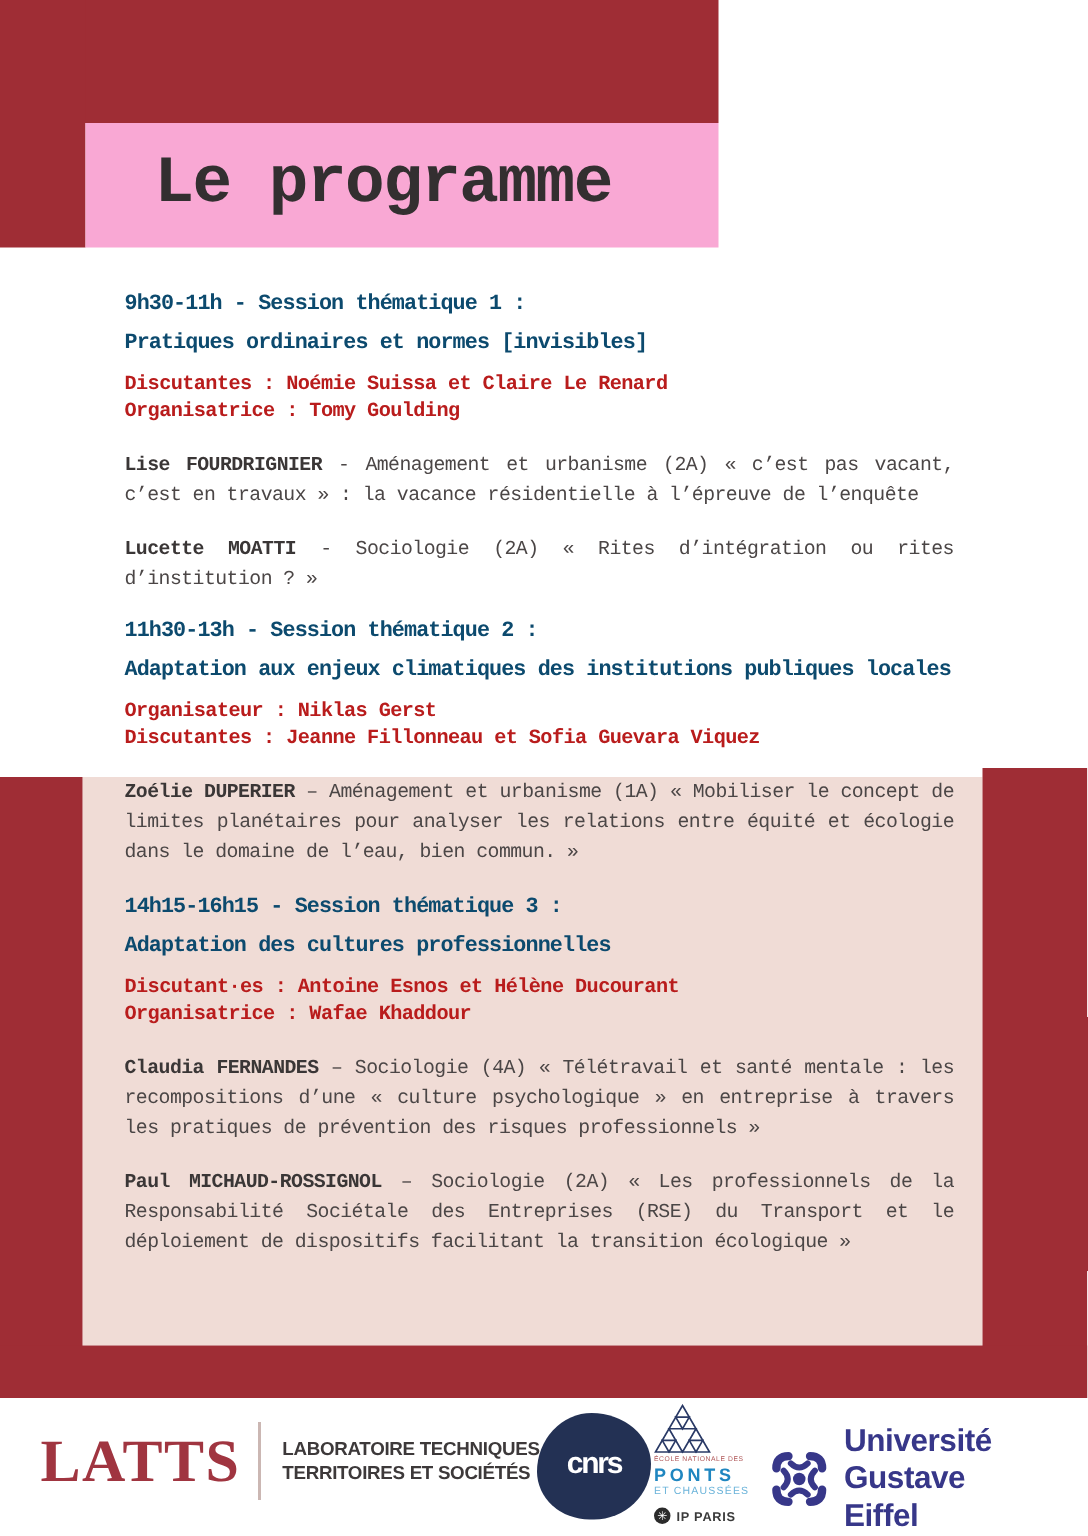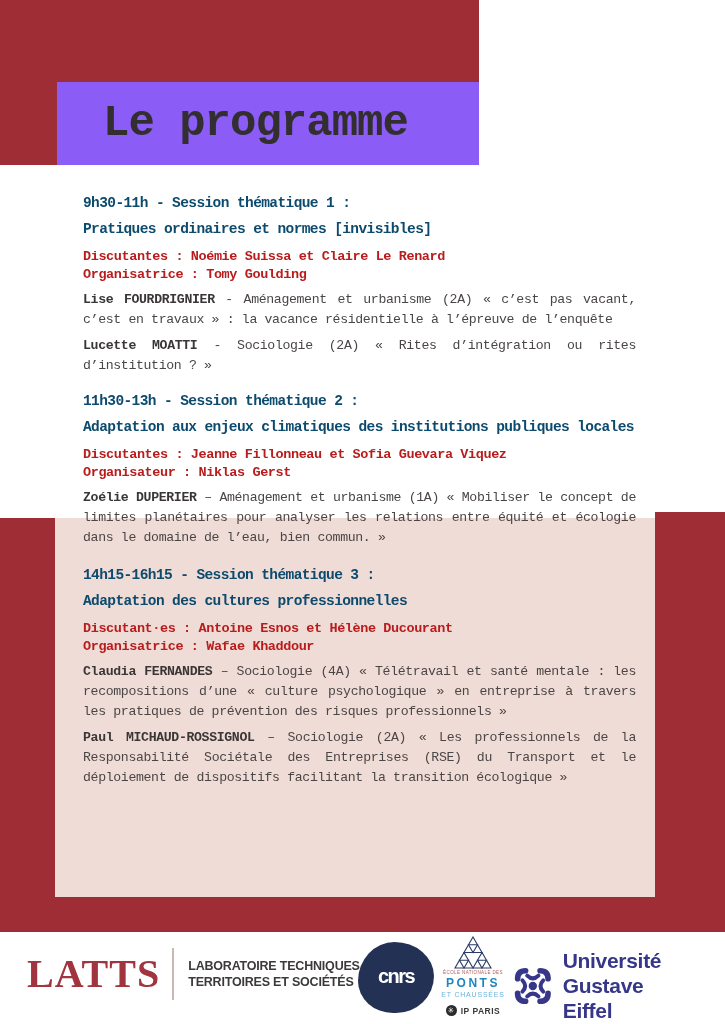--- a/index.html
+++ b/index.html
@@ -2,55 +2,55 @@
 <html><head>
 <meta charset="utf-8">
 <style>
   html,body{margin:0;padding:0;background:#ffffff;}
   #poster{position:relative;width:725px;height:1024px;background:#ffffff;overflow:hidden;
           font-family:"Liberation Mono","DejaVu Sans Mono",monospace;}
 
   
   .hdr-red{position:absolute;left:0;top:0;width:479px;height:82px;background:#9f2d35;}
   .hdr-red-col{position:absolute;left:0;top:0;width:57px;height:165px;background:#9f2d35;}
-  .title-band{position:absolute;left:57px;top:82px;width:422px;height:83px;background:#8b5cf6;}
+  .title-band{position:absolute;left:57px;top:82px;width:422px;height:83px;background:#f9a8d4;}
   .title-band .t{position:absolute;left:46px;top:0;line-height:83px;font-size:44px;font-weight:bold;
                  color:#332f30;letter-spacing:-1px;white-space:nowrap;}
 
   
   .pink-panel{position:absolute;left:55px;top:518px;width:600px;height:379px;background:#f0dcd6;}
   .strip-left{position:absolute;left:0;top:518px;width:55px;height:414px;background:#9f2d35;}
   .strip-right{position:absolute;left:655px;top:512px;width:70px;height:420px;background:#9f2d35;}
   .band-bottom{position:absolute;left:0;top:897px;width:725px;height:35px;background:#9f2d35;}
 
   
   .content{position:absolute;left:83px;top:190px;width:553px;z-index:2;}
   .session{margin:0;}
   .session + .session.s2{margin-top:12px;}
   .session + .session.s3{margin-top:14px;}
   .s-time,.s-title{color:#0c4a6e;font-weight:bold;font-size:14.5px;line-height:26px;letter-spacing:-0.6px;}
   .people{margin-top:6px;}
   .people div{color:#b91c1c;font-weight:bold;font-size:13.5px;line-height:18px;letter-spacing:-0.4px;}
-  .talk{margin-top:6px;font-size:13.2px;line-height:20px;letter-spacing:-0.35px;
+  .talk{margin-top:16px;font-size:13.2px;line-height:20px;letter-spacing:-0.35px;
         text-align:justify;color:#4b4646;}
   .talk .speaker{font-weight:bold;color:#3a3636;}
 
   
   .footer{position:absolute;left:0;top:932px;width:655px;height:92px;background:#ffffff;z-index:3;}
   .latts-group{position:absolute;left:27px;top:14px;display:flex;align-items:center;}
   .latts-acro{font-family:"Liberation Serif","DejaVu Serif",serif;font-weight:bold;font-size:40px;
               color:#a03540;letter-spacing:1px;line-height:56px;}
   .latts-div{width:2px;height:52px;background:#cbb7b3;margin:0 14px 0 12px;}
   .latts-name{font-family:"Liberation Sans","DejaVu Sans",sans-serif;font-weight:bold;font-size:12.5px;
               line-height:16px;color:#3d393a;letter-spacing:-0.2px;}
   .cnrs{position:absolute;left:358px;top:10px;width:76px;height:71px;background:#233154;
         border-radius:48% 52% 50% 46% / 55% 48% 52% 45%;display:flex;align-items:center;justify-content:center;}
   .cnrs span{font-family:"Liberation Sans","DejaVu Sans",sans-serif;font-weight:bold;font-size:20px;
              color:#ffffff;letter-spacing:-1.5px;padding-bottom:2px;}
-  .ponts{position:absolute;left:436px;top:4px;width:74px;display:flex;flex-direction:column;align-items:center;
+  .ponts{position:absolute;left:436px;top:4px;width:74px;display:flex;flex-direction:column;align-items:flex-start;
          font-family:"Liberation Sans","DejaVu Sans",sans-serif;}
   .ponts .l1{font-size:4.5px;color:#b0595a;letter-spacing:0.4px;margin-top:1px;white-space:nowrap;}
   .ponts .l2{font-size:12px;font-weight:bold;color:#1f86c0;letter-spacing:2.5px;margin-top:1px;}
   .ponts .l3{font-size:7px;color:#6cb4da;letter-spacing:0.8px;margin-top:1px;}
   .ipparis{display:flex;align-items:center;margin-top:7px;}
   .ip-ico{width:11px;height:11px;border-radius:50%;background:#2b2b2b;color:#fff;font-size:8px;
           line-height:11px;text-align:center;margin-right:4px;}
   .ipparis span.txt{font-size:8.5px;font-weight:bold;color:#3a3a3a;letter-spacing:0.5px;}
   .uge{position:absolute;left:512px;top:16px;display:flex;align-items:center;}
   .uge-text{margin-left:9px;font-family:"Liberation Sans","DejaVu Sans",sans-serif;font-weight:bold;
@@ -82,22 +82,22 @@
         <div>Organisatrice : Tomy Goulding</div>
       </div>
       <div class="talk"><span class="speaker">Lise FOURDRIGNIER</span><span> - Aménagement et urbanisme (2A) « c’est pas vacant, c’est en travaux » : la vacance résidentielle à l’épreuve de l’enquête</span></div>
       <div class="talk"><span class="speaker">Lucette MOATTI</span><span> - Sociologie (2A) « Rites d’intégration ou rites d’institution ? »</span></div>
     </div>
 
     <div class="session s2">
       <div class="s-time">11h30-13h - Session thématique 2 :</div>
       <div class="s-title">Adaptation aux enjeux climatiques des institutions publiques locales</div>
       <div class="people">
+        <div>Organisateur : Niklas Gerst</div>
         <div>Discutantes : Jeanne Fillonneau et Sofia Guevara Viquez</div>
-        <div>Organisateur : Niklas Gerst</div>
       </div>
       <div class="talk"><span class="speaker">Zoélie DUPERIER</span><span> – Aménagement et urbanisme (1A) « Mobiliser le concept de limites planétaires pour analyser les relations entre équité et écologie dans le domaine de l’eau, bien commun. »</span></div>
     </div>
 
     <div class="session s3">
       <div class="s-time">14h15-16h15 - Session thématique 3 :</div>
       <div class="s-title">Adaptation des cultures professionnelles</div>
       <div class="people">
         <div>Discutant·es : Antoine Esnos et Hélène Ducourant</div>
         <div>Organisatrice : Wafae Khaddour</div>

